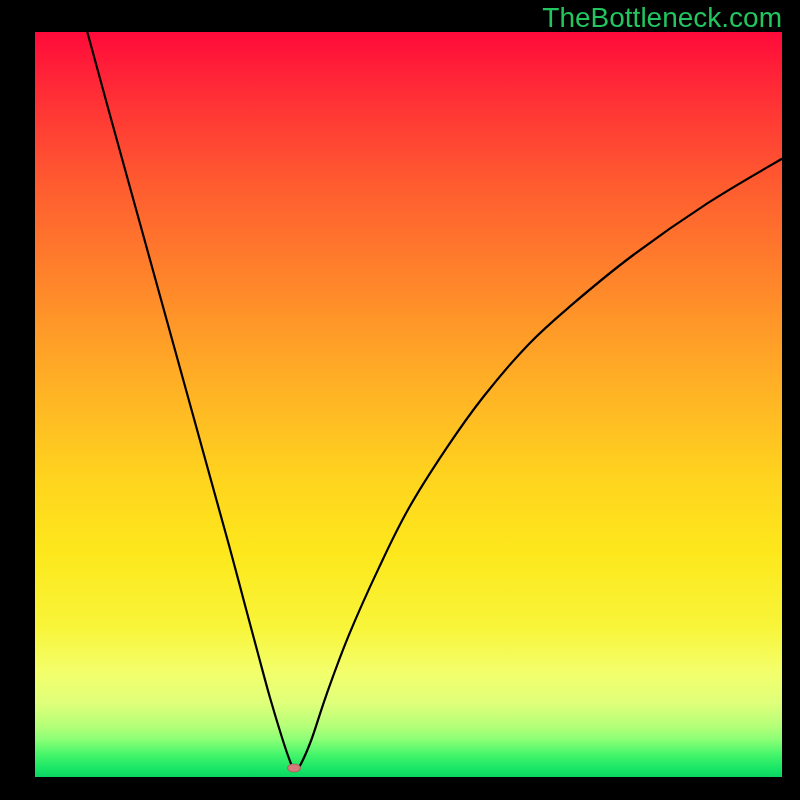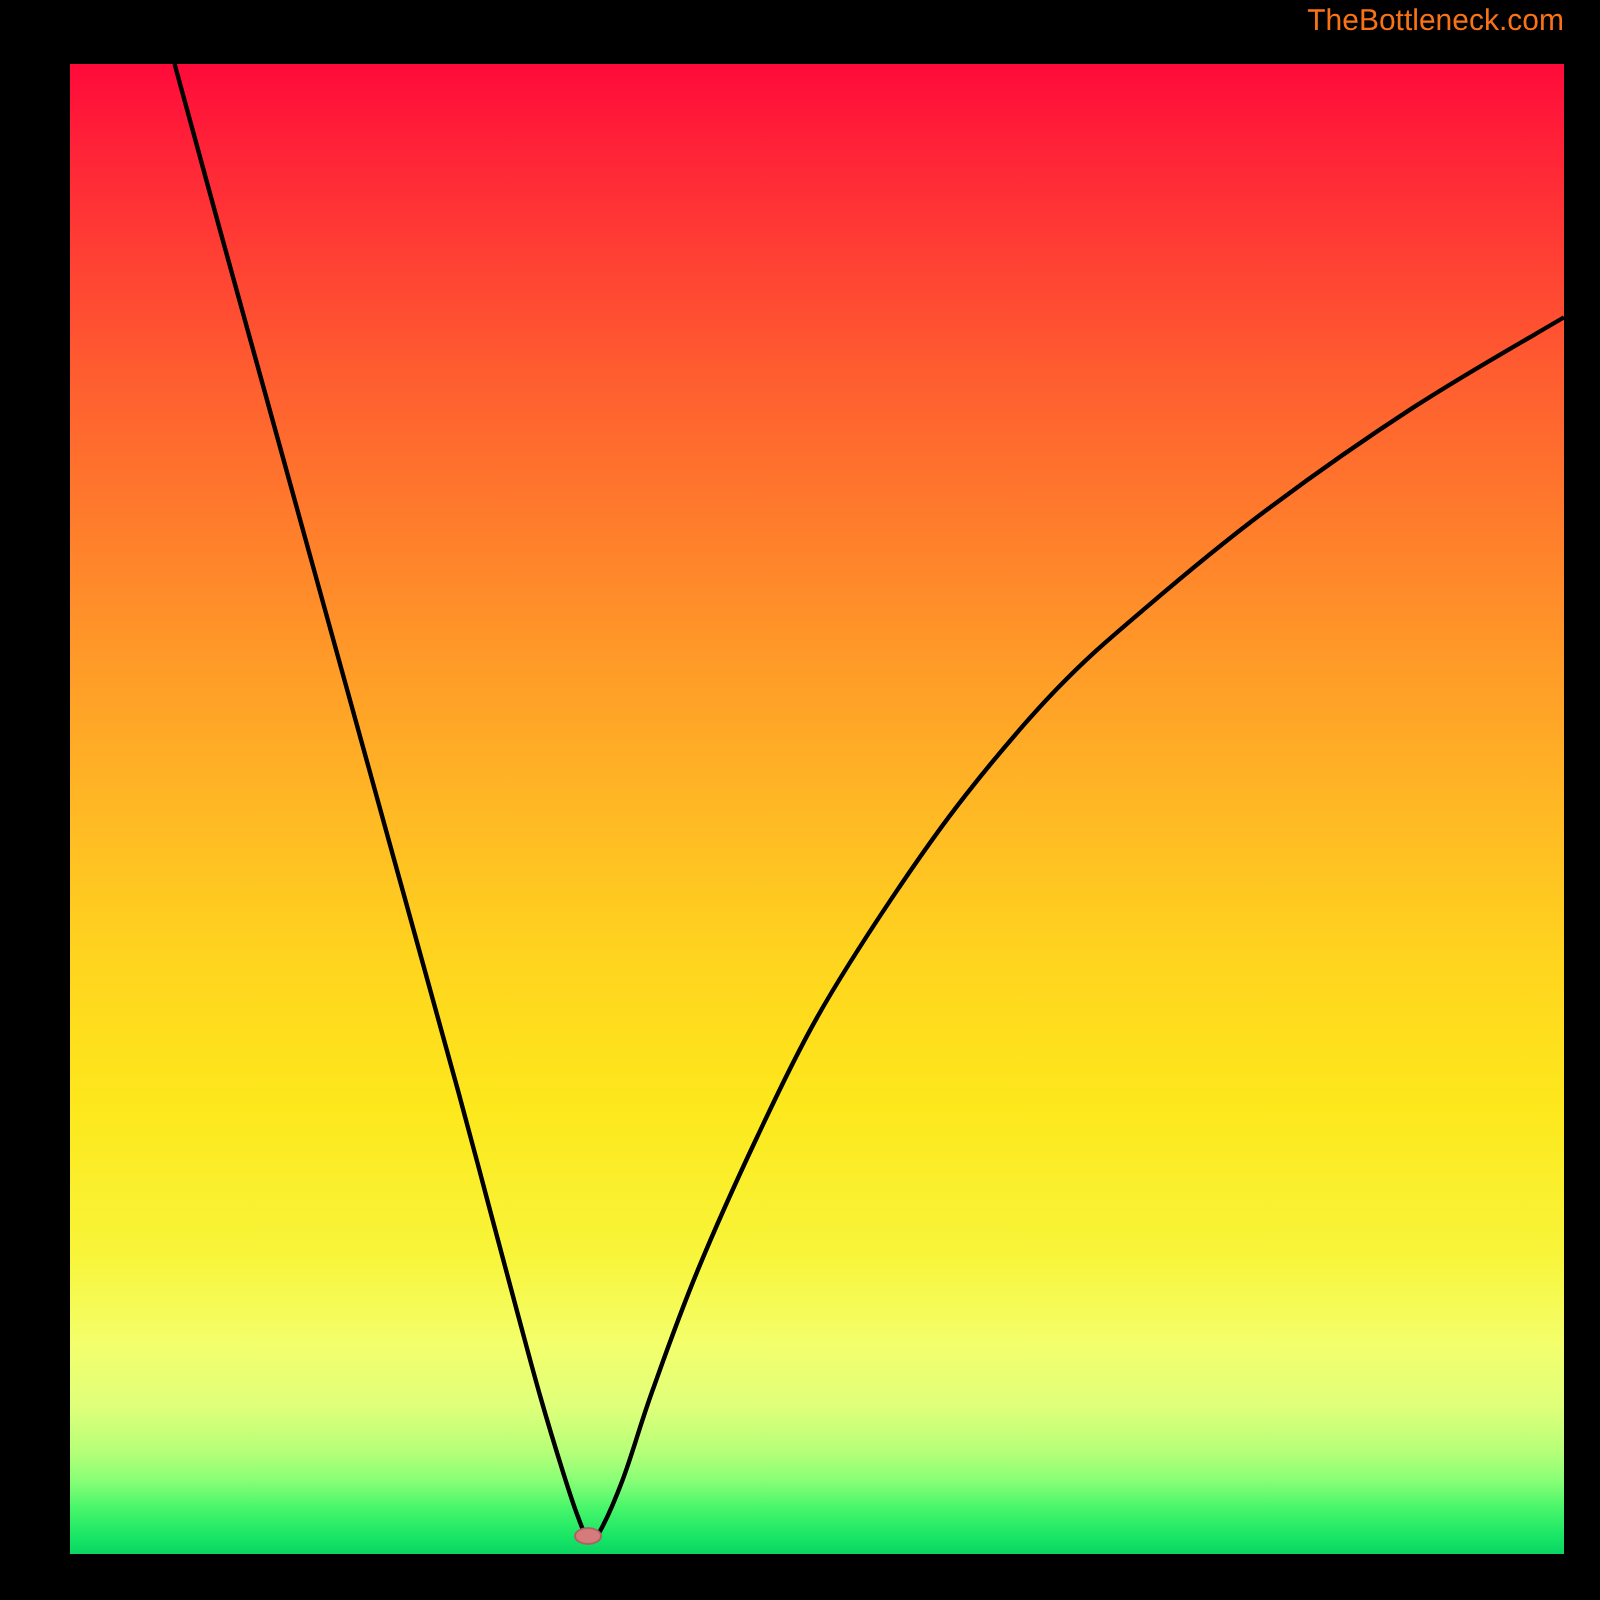--- a/index.html
+++ b/index.html
@@ -7,22 +7,22 @@
     width: 800px;
     height: 800px;
     background: #000;
     position: relative;
     font-family: Arial, Helvetica, sans-serif;
   }
   .watermark {
     position: absolute;
     top: 2px;
     right: 18px;
-    color: #f97316;
-    font-size: 15px;
+    color: #22c55e;
+    font-size: 28px;
     font-weight: 500;
     z-index: 10;
   }
   .plot-area {
     position: absolute;
     left: 35px;
     top: 32px;
     width: 747px;
     height: 745px;
     overflow: hidden;

